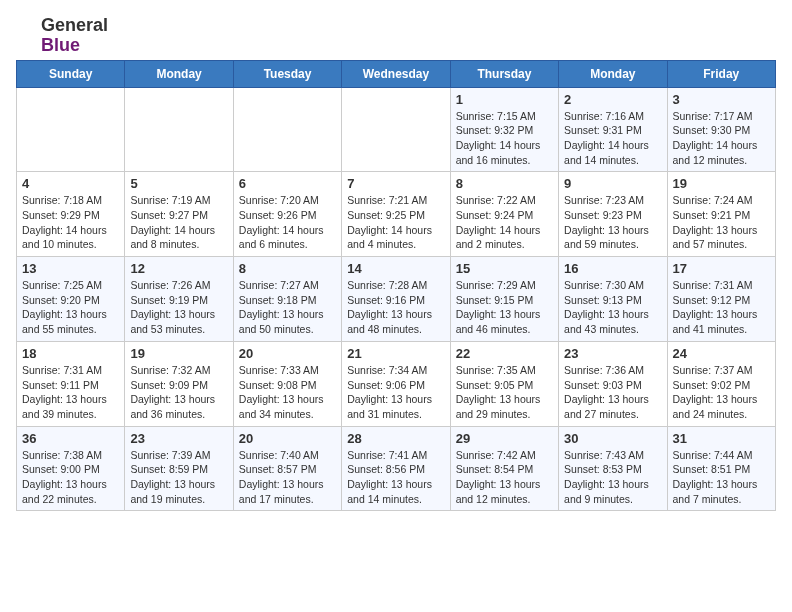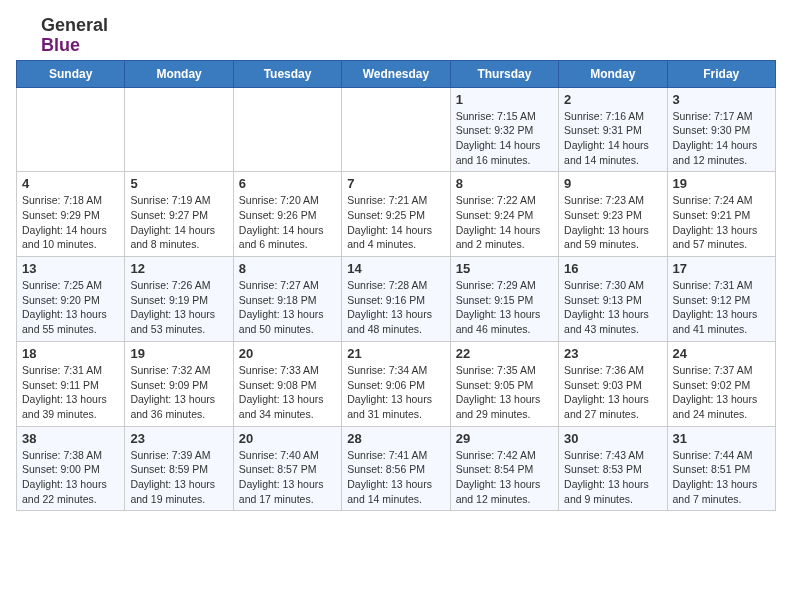--- a/index.html
+++ b/index.html
@@ -223,21 +223,21 @@
           <span class="day-num">23</span>
           <div class="day-info">Sunrise: 7:36 AM<br>Sunset: 9:03 PM<br>Daylight: 13 hours<br>and 27 minutes.</div>
         </td>
         <td>
           <span class="day-num">24</span>
           <div class="day-info">Sunrise: 7:37 AM<br>Sunset: 9:02 PM<br>Daylight: 13 hours<br>and 24 minutes.</div>
         </td>
       </tr>
       <tr>
         <td>
-          <span class="day-num">38</span>
+          <span class="day-num">36</span>
           <div class="day-info">Sunrise: 7:38 AM<br>Sunset: 9:00 PM<br>Daylight: 13 hours<br>and 22 minutes.</div>
         </td>
         <td>
           <span class="day-num">23</span>
           <div class="day-info">Sunrise: 7:39 AM<br>Sunset: 8:59 PM<br>Daylight: 13 hours<br>and 19 minutes.</div>
         </td>
         <td>
           <span class="day-num">20</span>
           <div class="day-info">Sunrise: 7:40 AM<br>Sunset: 8:57 PM<br>Daylight: 13 hours<br>and 17 minutes.</div>
         </td>

